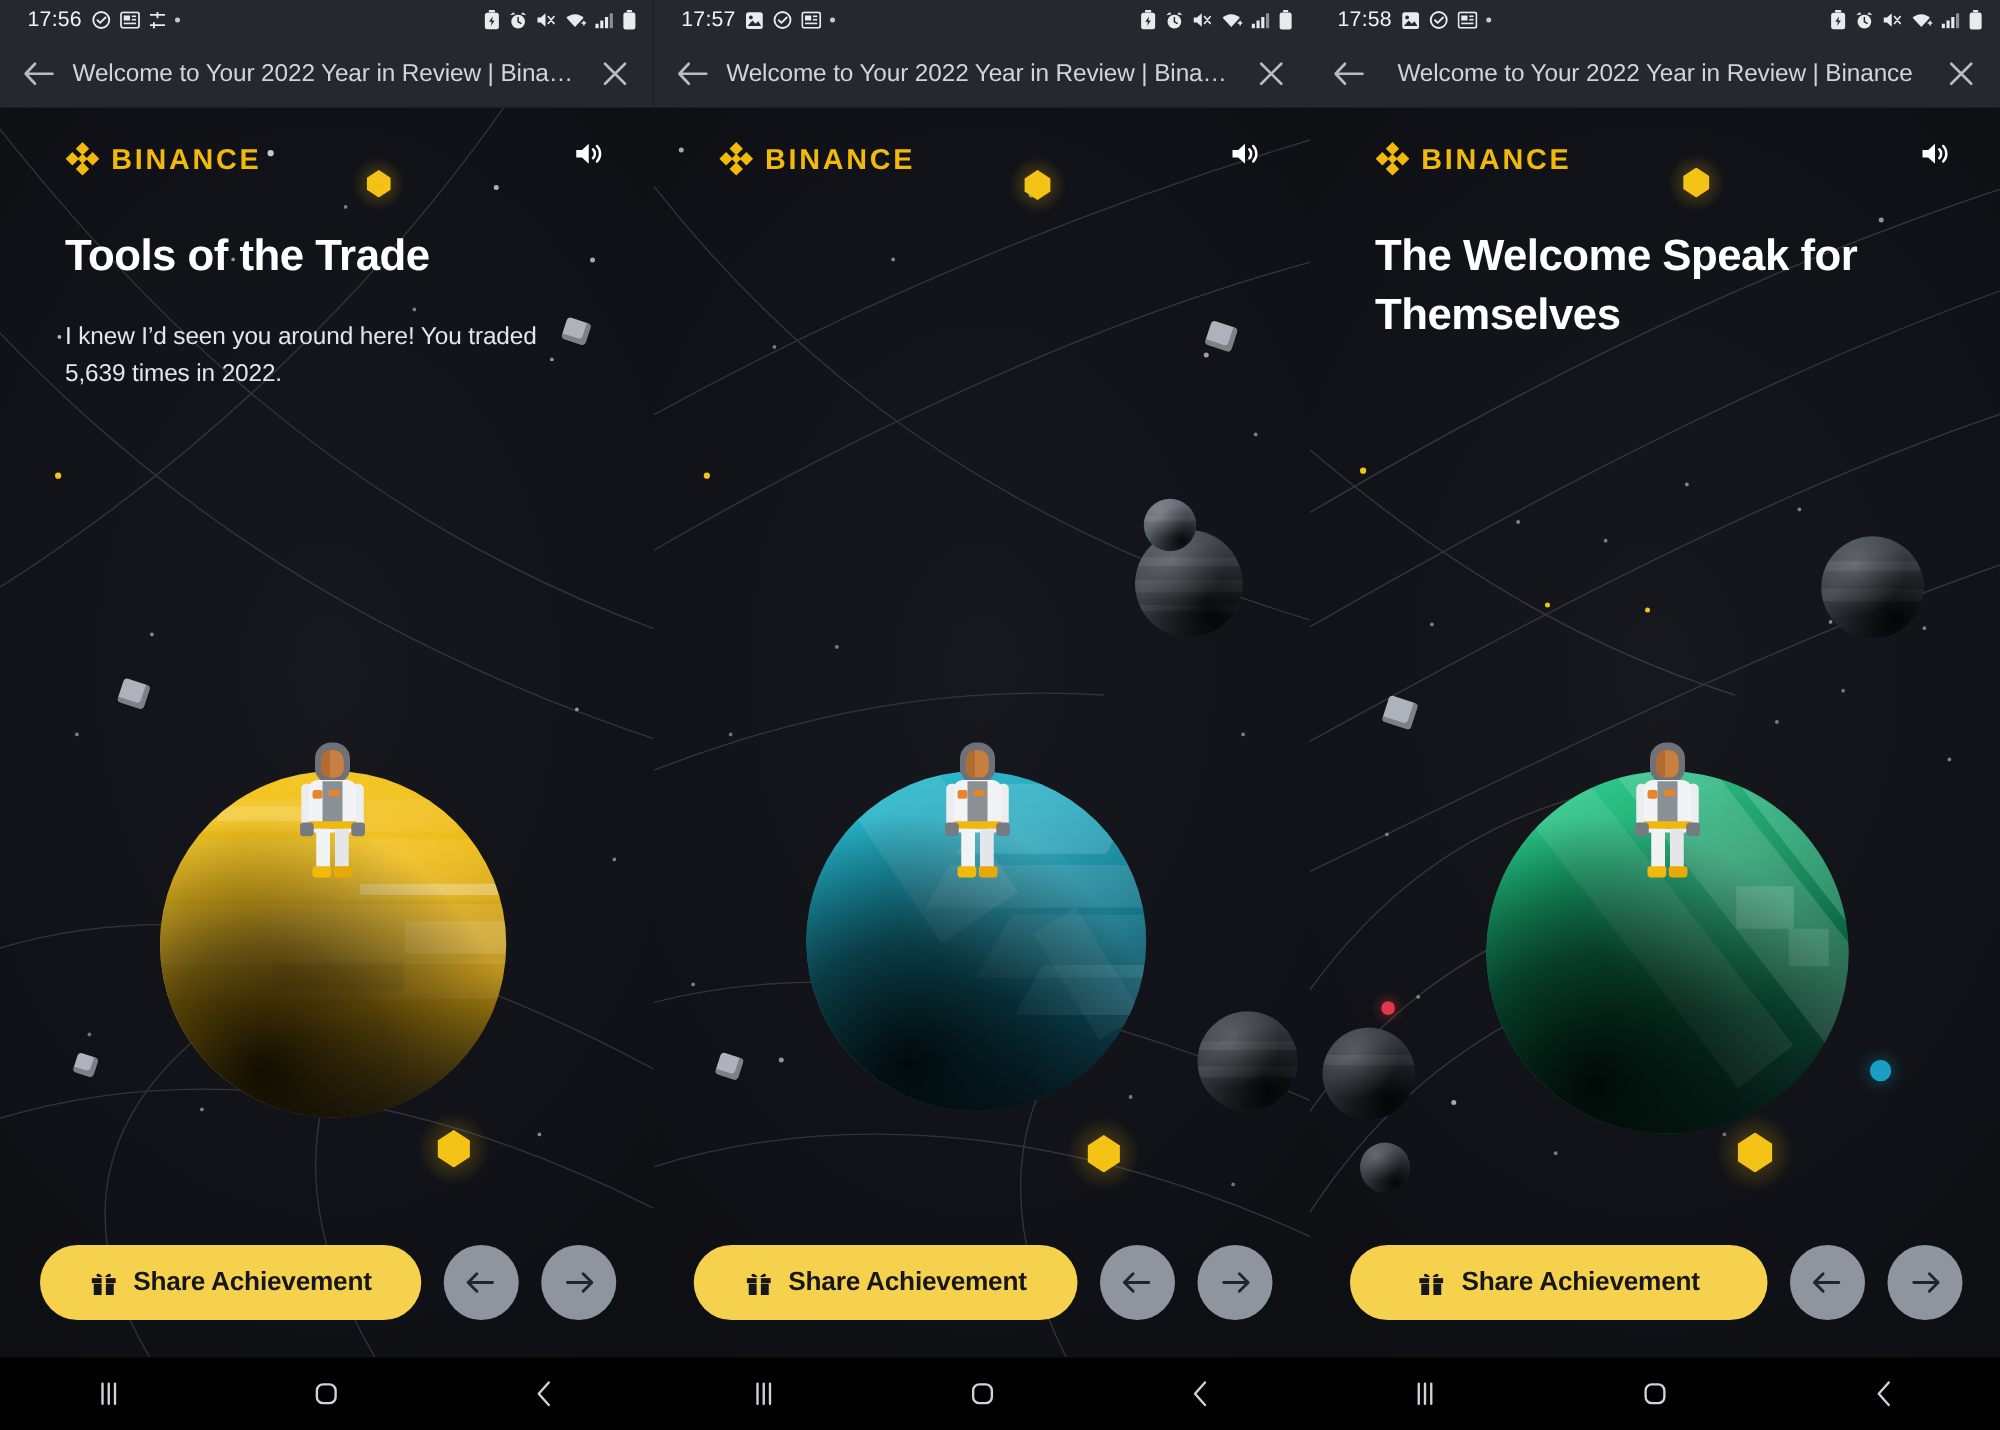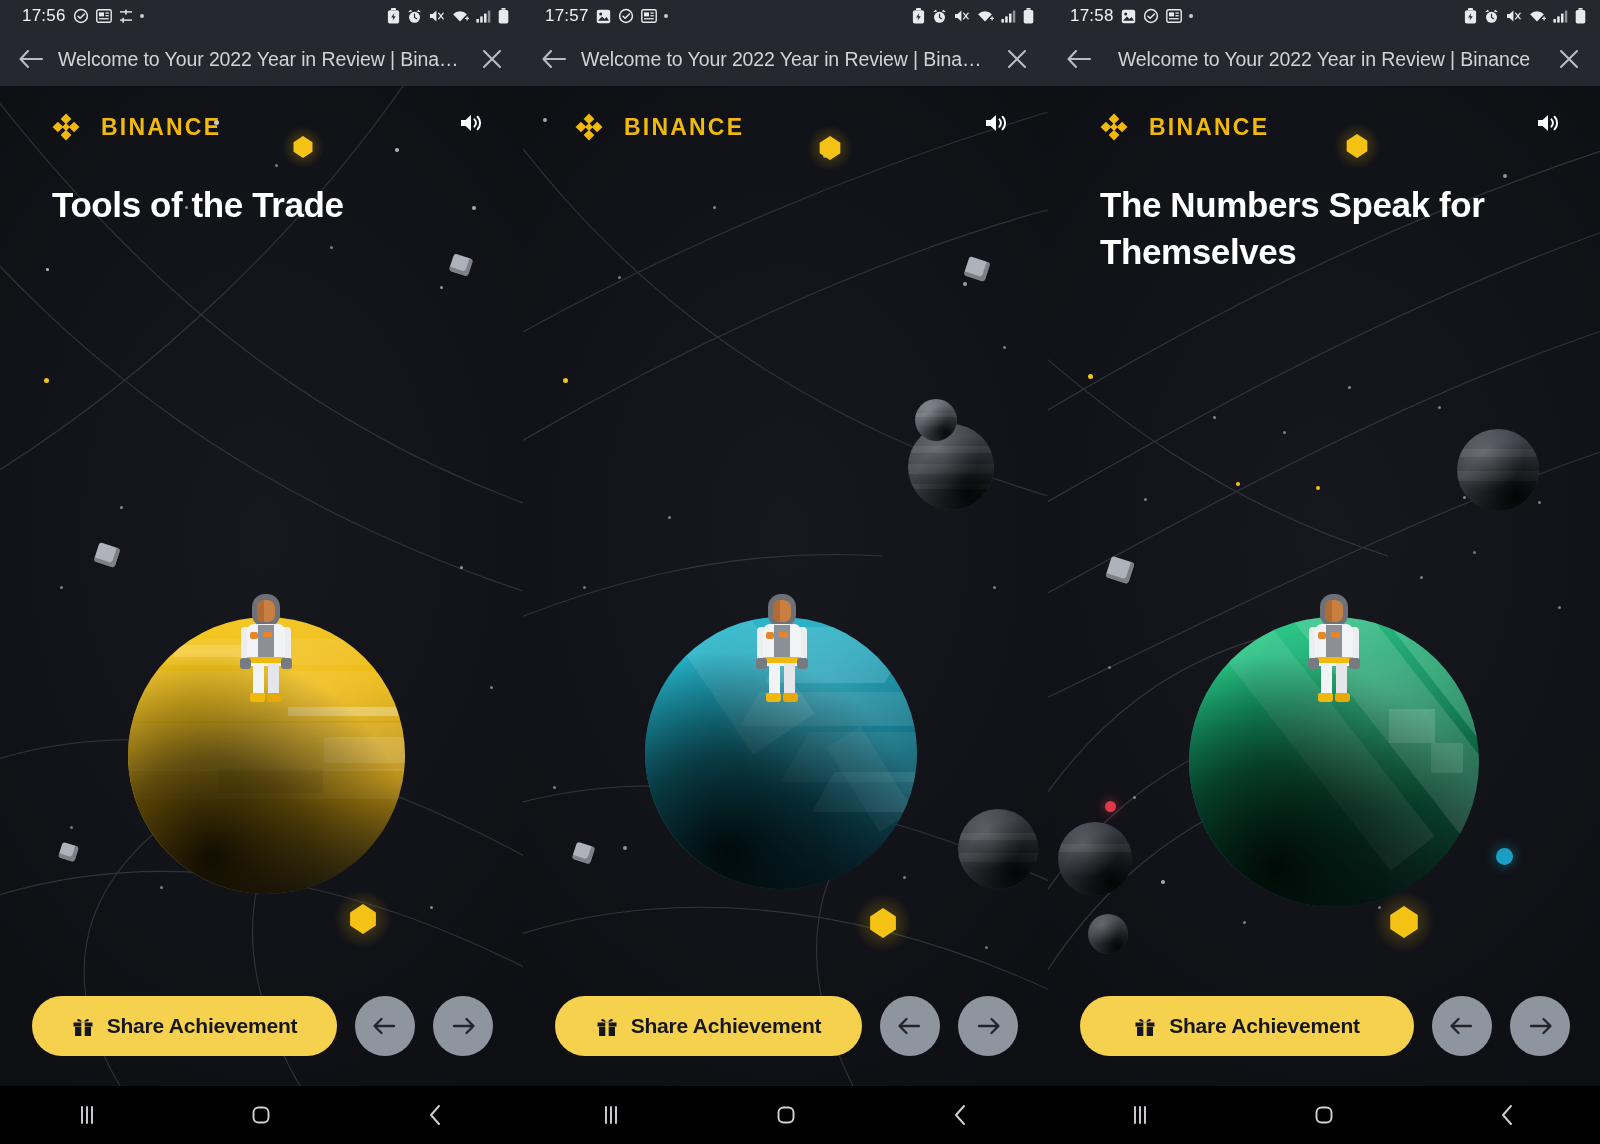--- a/index.html
+++ b/index.html
@@ -86,21 +86,21 @@
   .orbits svg { position:absolute; left:0; top:0; }
 
   
   .content {
     position:absolute; left:0; right:0; top:0;
     padding:22px 44px 0 52px;
     z-index:20;
   }
   .logo-row { display:flex; align-items:center; height:38px; }
   .logo {
-    display:flex; align-items:center; gap:21px;
+    display:flex; align-items:center; gap:9px;
   }
   .logo-mark { width:28px;height:28px; flex:0 0 auto;}
   .logo-mark svg { display:block; }
   .logo-word {
     color:#f0b90b;
     font-size:23px;
     font-weight:bold;
     letter-spacing:2.2px;
   }
   .sound-btn {
@@ -424,20 +424,21 @@
                   <rect x="18.3" y="10.2" width="7.6" height="7.6" transform="rotate(45 22.1 14)"></rect>
                   <rect x="10.2" y="18.3" width="7.6" height="7.6" transform="rotate(45 14 22.1)"></rect>
                   <rect x="11.2" y="11.2" width="5.6" height="5.6" transform="rotate(45 14 14)"></rect>
                 </g>
               </svg>
             </span>
             <span class="logo-word">BINANCE</span>
           </div>
         </div>
         <h1 class="headline">Tools of the Trade</h1>
+        <p class="subline">I knew I’d seen you around here! You traded 5,639 times in 2022.</p>
       </div>
 
       <div class="sound-btn">
         <svg width="28" height="24" viewBox="0 0 28 24">
           <path d="M3 9h4.6L13 4v16L7.6 15H3z" fill="#ffffff"></path>
           <path d="M16.4 8.4a5 5 0 0 1 0 7.2" fill="none" stroke="#ffffff" stroke-width="2" stroke-linecap="round"></path>
           <path d="M19.6 5.8a9 9 0 0 1 0 12.4" fill="none" stroke="#ffffff" stroke-width="2" stroke-linecap="round"></path>
         </svg>
       </div>
 
@@ -924,21 +925,21 @@
                   <rect x="2.1" y="10.2" width="7.6" height="7.6" transform="rotate(45 5.9 14)"></rect>
                   <rect x="18.3" y="10.2" width="7.6" height="7.6" transform="rotate(45 22.1 14)"></rect>
                   <rect x="10.2" y="18.3" width="7.6" height="7.6" transform="rotate(45 14 22.1)"></rect>
                   <rect x="11.2" y="11.2" width="5.6" height="5.6" transform="rotate(45 14 14)"></rect>
                 </g>
               </svg>
             </span>
             <span class="logo-word">BINANCE</span>
           </div>
         </div>
-        <h1 class="headline">The Numbers Speak for Themselves</h1>
+        <h1 class="headline">The Welcome Speak for Themselves</h1>
       </div>
 
       <div class="sound-btn">
         <svg width="28" height="24" viewBox="0 0 28 24">
           <path d="M3 9h4.6L13 4v16L7.6 15H3z" fill="#ffffff"></path>
           <path d="M16.4 8.4a5 5 0 0 1 0 7.2" fill="none" stroke="#ffffff" stroke-width="2" stroke-linecap="round"></path>
           <path d="M19.6 5.8a9 9 0 0 1 0 12.4" fill="none" stroke="#ffffff" stroke-width="2" stroke-linecap="round"></path>
         </svg>
       </div>
 

